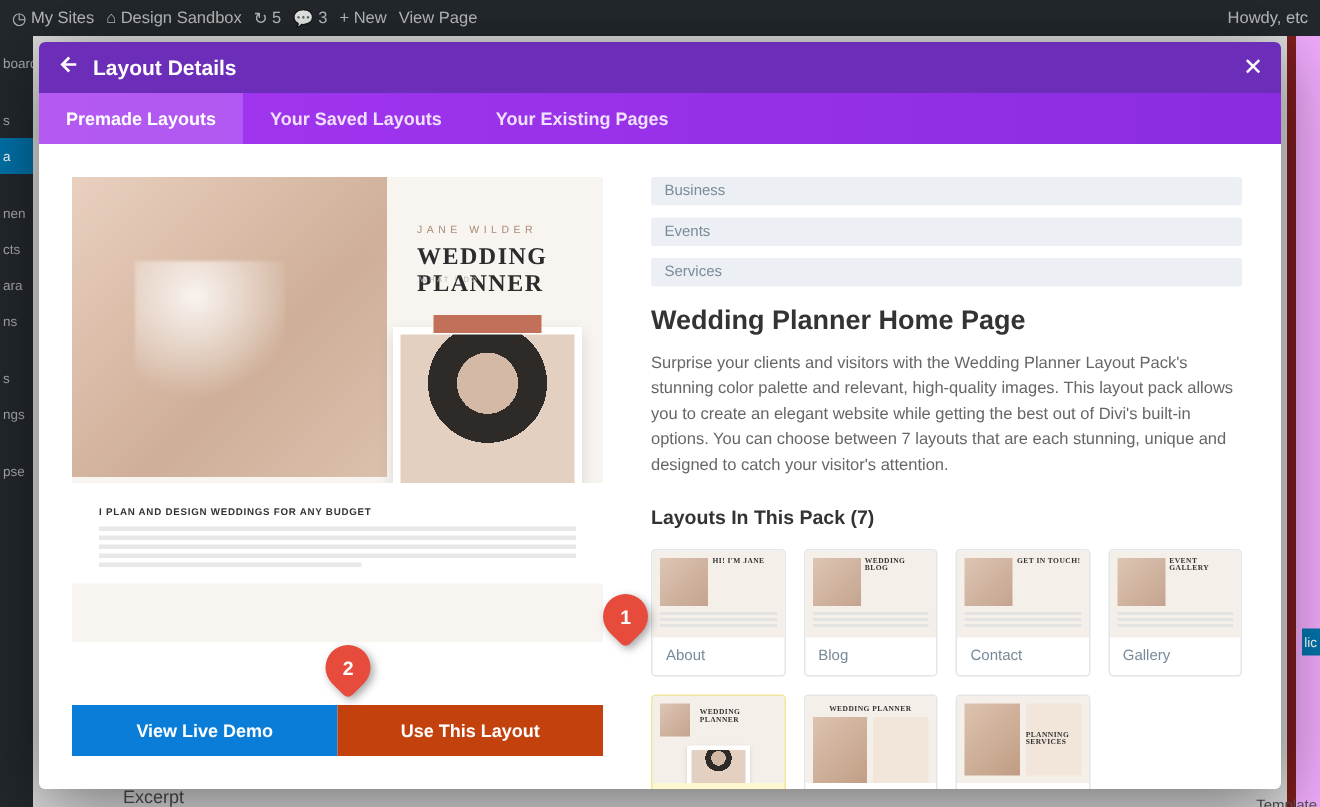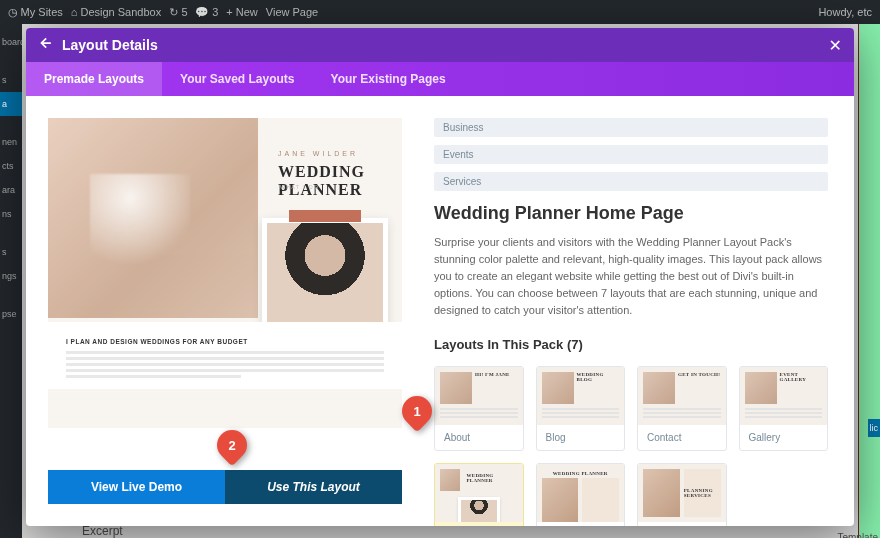--- a/index.html
+++ b/index.html
@@ -34,22 +34,22 @@
     font-size:9px;
     padding-top:6px;
   }
   .ghost-sidebar div { padding:7px 2px; white-space:nowrap; overflow:hidden; }
   .ghost-sidebar .active { background:#0073aa; color:#fff; }
   
   .ghost-right {
     position: absolute;
     top: 24px; right: 0;
     width: 22px; height: 514px;
-    background:#86efac;
-    border-left:1px solid #7f1d1d;
+    background:#f0abfc;
+    border-left:6px solid #7f1d1d;
   }
   .ghost-right .btn {
     position:absolute;
     right:0; top:395px;
     background:#0073aa;
     color:#fff;
     font-size:9px;
     padding:4px 2px;
     writing-mode:horizontal-tb;
   }
@@ -208,21 +208,21 @@
     height:34px;
     color:#fff;
     font-size:12px;
     font-weight:600;
     display:flex;
     align-items:center;
     justify-content:center;
     cursor:pointer;
   }
   .btn-demo { background:#0a7dd8; }
-  .btn-use  { background:#0c4a6e;font-style:italic; }
+  .btn-use  { background:#c2410c; }
   .right-col {
     flex:1;
     padding:22px 26px 0 10px;
     overflow:hidden;
   }
   .tagrow { display:flex; gap:8px; margin-bottom:12px;flex-direction:column; }
   .tagpill {
     background:#ecf0f4;
     color:#7a8b99;
     font-size:10px;

